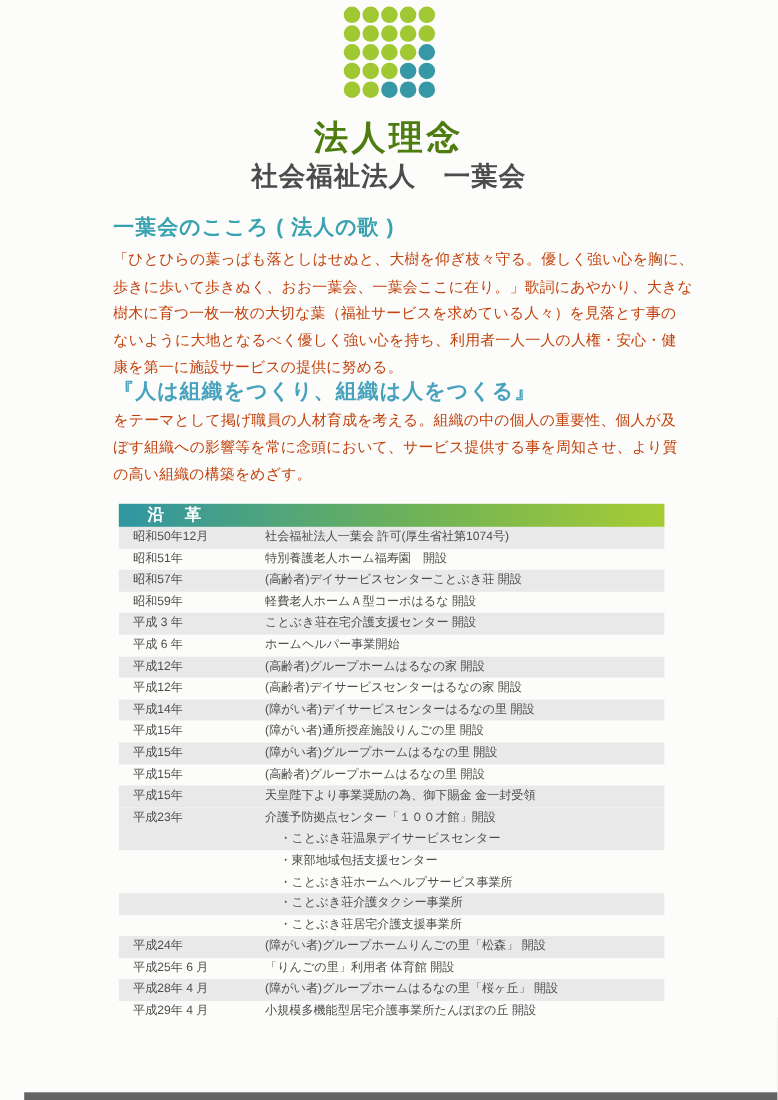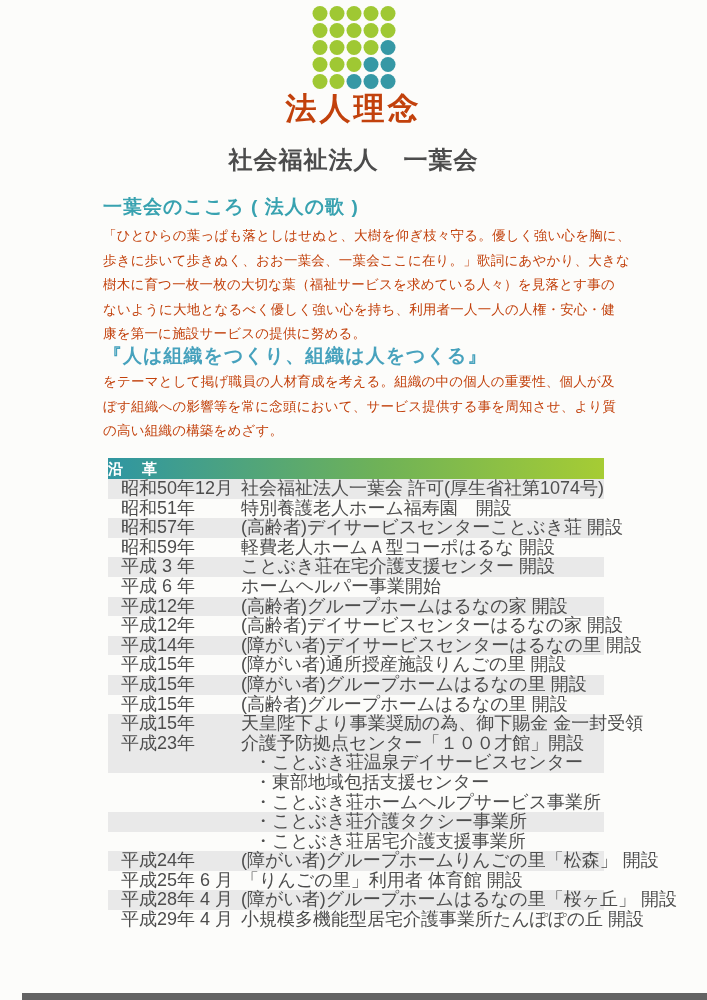--- a/index.html
+++ b/index.html
@@ -13,23 +13,23 @@
     color:#4d4d4d;
   }
   
   .logo {
     position:absolute; top:6px; left:50%; transform:translateX(-50%);
     display:grid; grid-template-columns:repeat(5,15px); grid-auto-rows:15px; gap:2px;
   }
   .logo .dot { width:15px; height:15px; border-radius:50%; }
   
   .title {
-    position:absolute; top:88px; left:0; width:100%;
+    position:absolute; top:104px; left:0; width:100%;
     text-align:center; font-size:31px; font-weight:700;
-    letter-spacing:3px; color:#c2410c;
+    letter-spacing:3px; color:#4d7c0f;
   }
   .subtitle {
     position:absolute; top:144px; left:0; width:100%;
     text-align:center; font-size:24px; font-weight:700;
     letter-spacing:1px; color:#4c4c4c;
   }
   
   .sec-heading {
     position:absolute; left:103px;
     font-size:19px; font-weight:700; letter-spacing:1px;
@@ -43,23 +43,23 @@
     letter-spacing:0.2px;
   }
   .sec-body.b1 { top:224px; }
   .sec-body.b2 { top:370px; }
   
   .history { position:absolute; top:458px; left:108px; width:496px; }
   .history-header {
     height:21px; line-height:21px;
     background:linear-gradient(90deg,#2f96a2 0%,#6fb257 55%,#a6cc34 100%);
     color:#ffffff; font-size:15px; font-weight:700;
-    padding-left:0; letter-spacing:2px;
-  }
-  .hrow { display:flex; height:19.6px; line-height:19.6px; font-size:18px; }
+    padding-left:26px; letter-spacing:2px;
+  }
+  .hrow { display:flex; height:19.6px; line-height:19.6px; font-size:11px; }
   .hrow.shaded { background:#e9e9e9; }
   .hrow .date { flex:0 0 120px; padding-left:13px; white-space:nowrap; }
   .hrow .event { flex:1; white-space:nowrap; }
   .hrow.indent .event { padding-left:13px; }
   
   .scan-edge {
     position:absolute; bottom:0; left:22px; right:0; height:7px;
     background:#484848; opacity:0.85;
   }
 </style>

